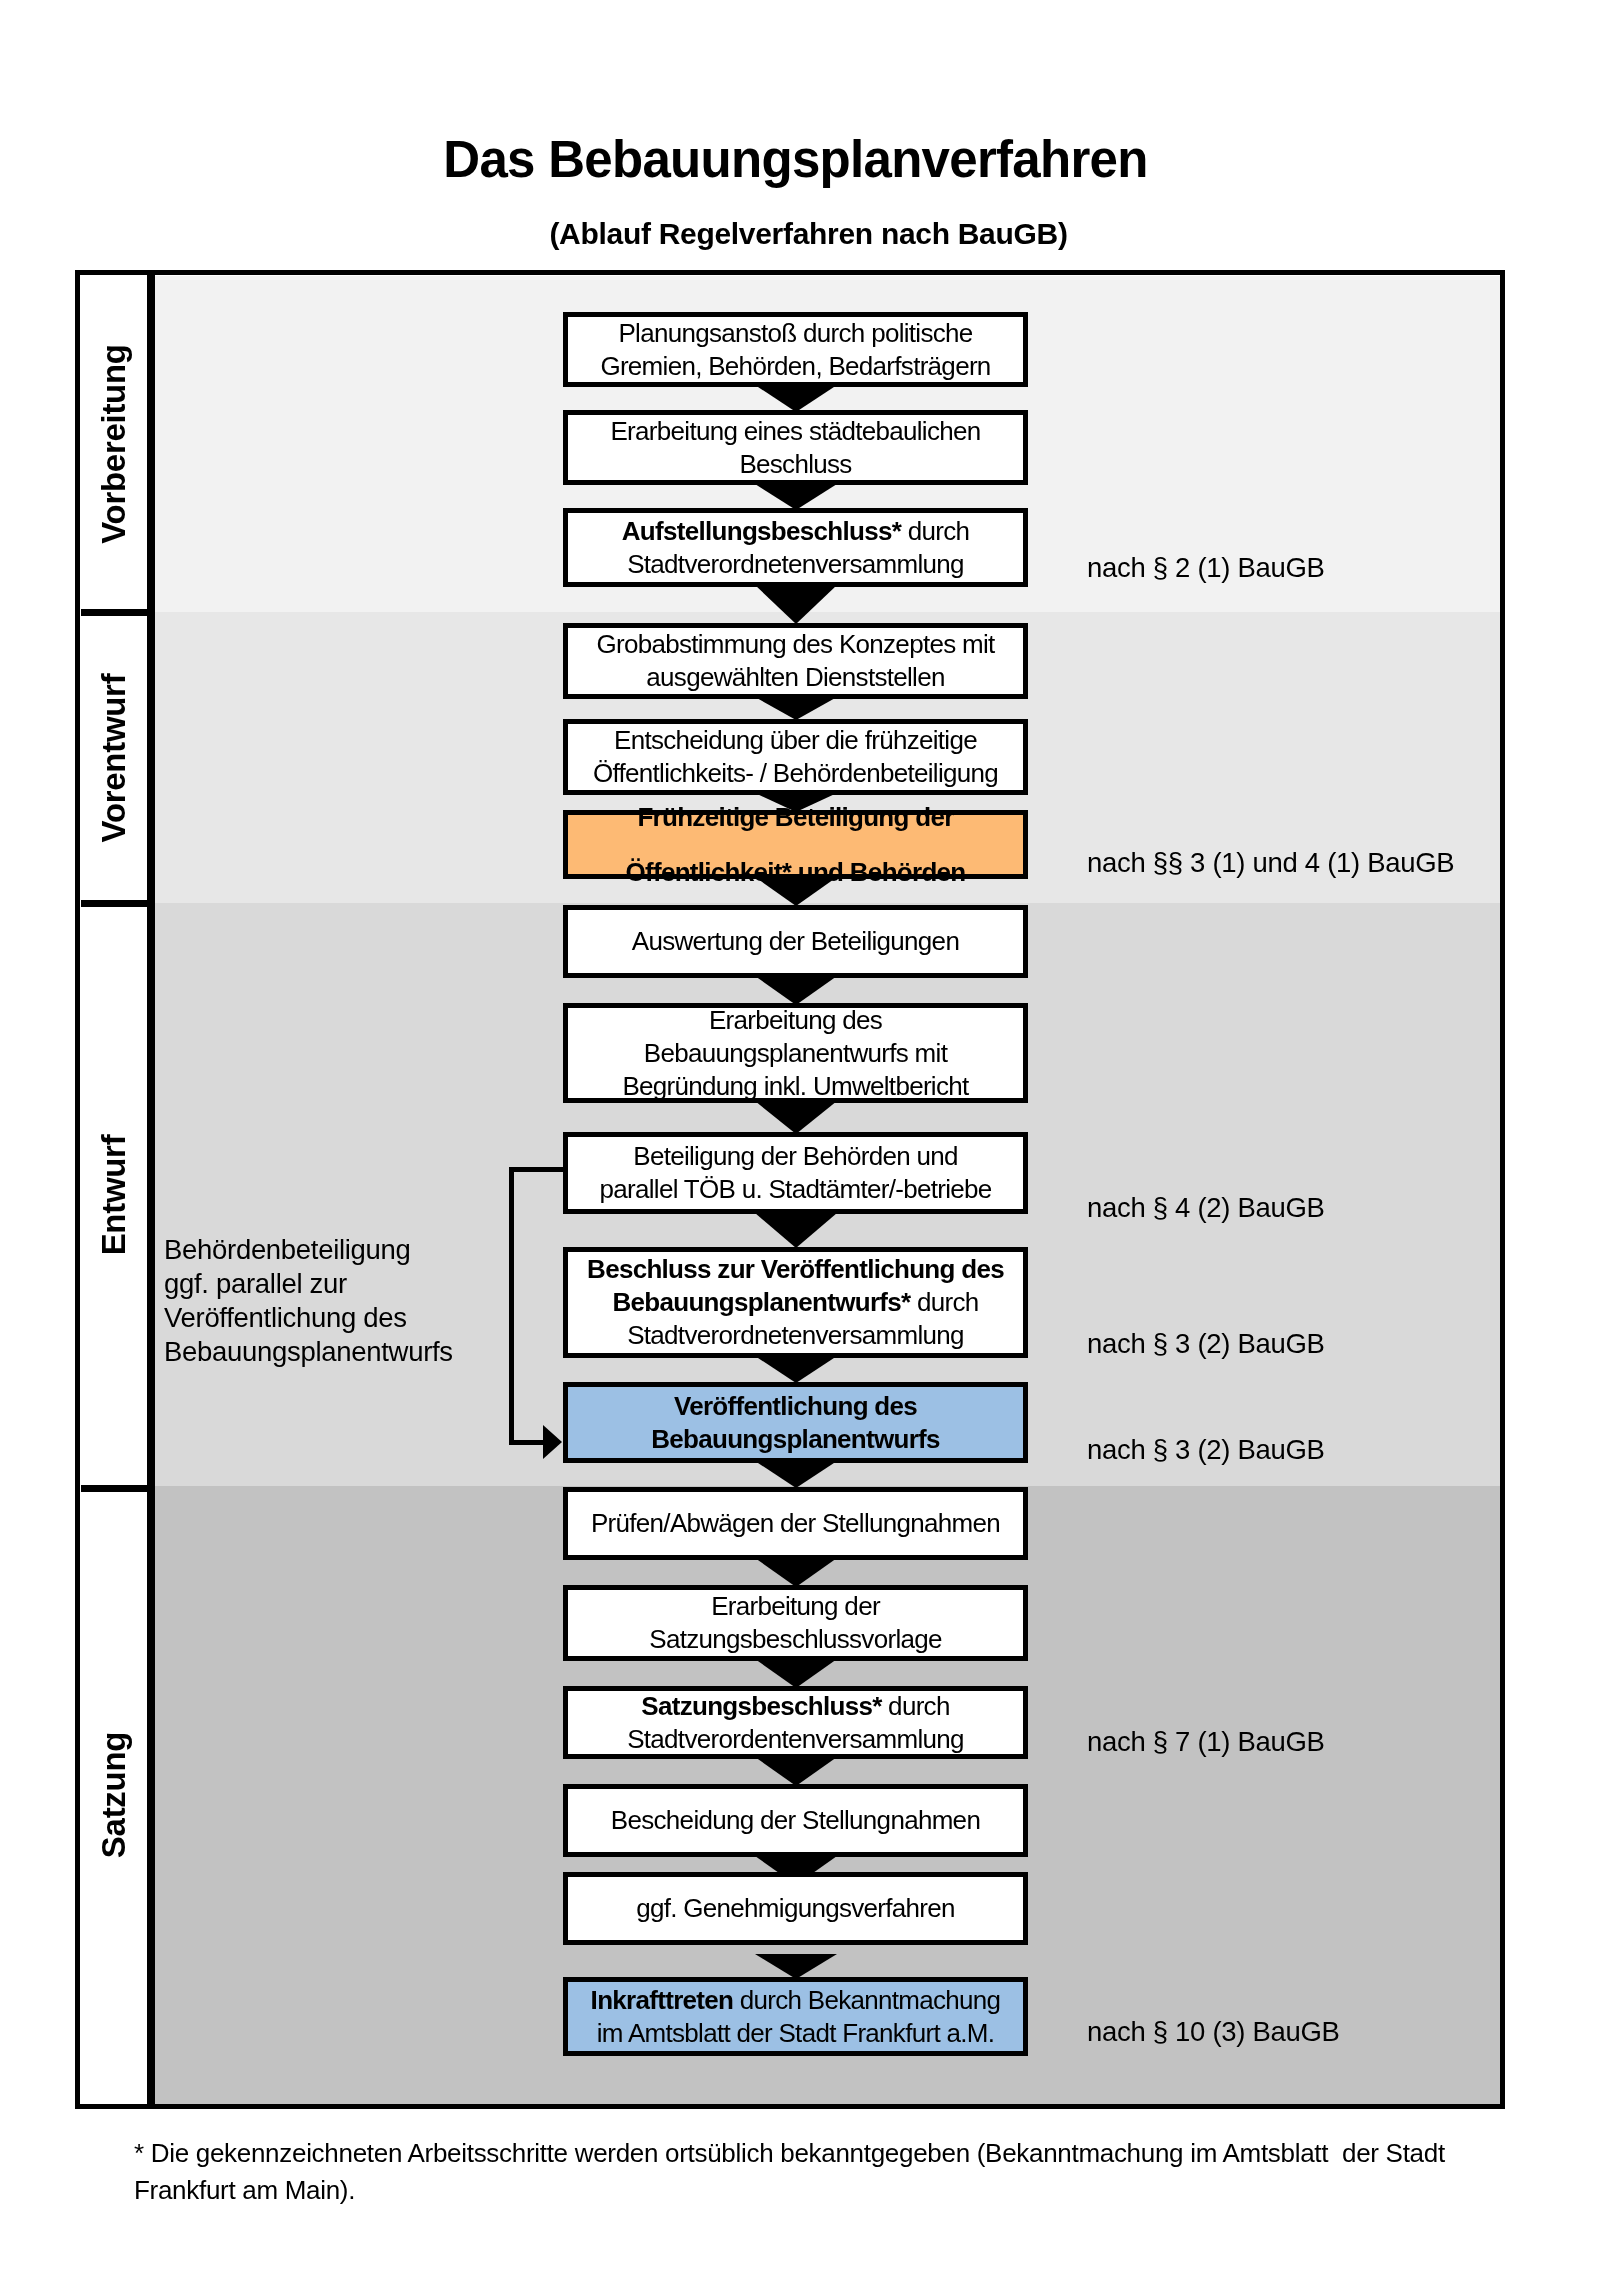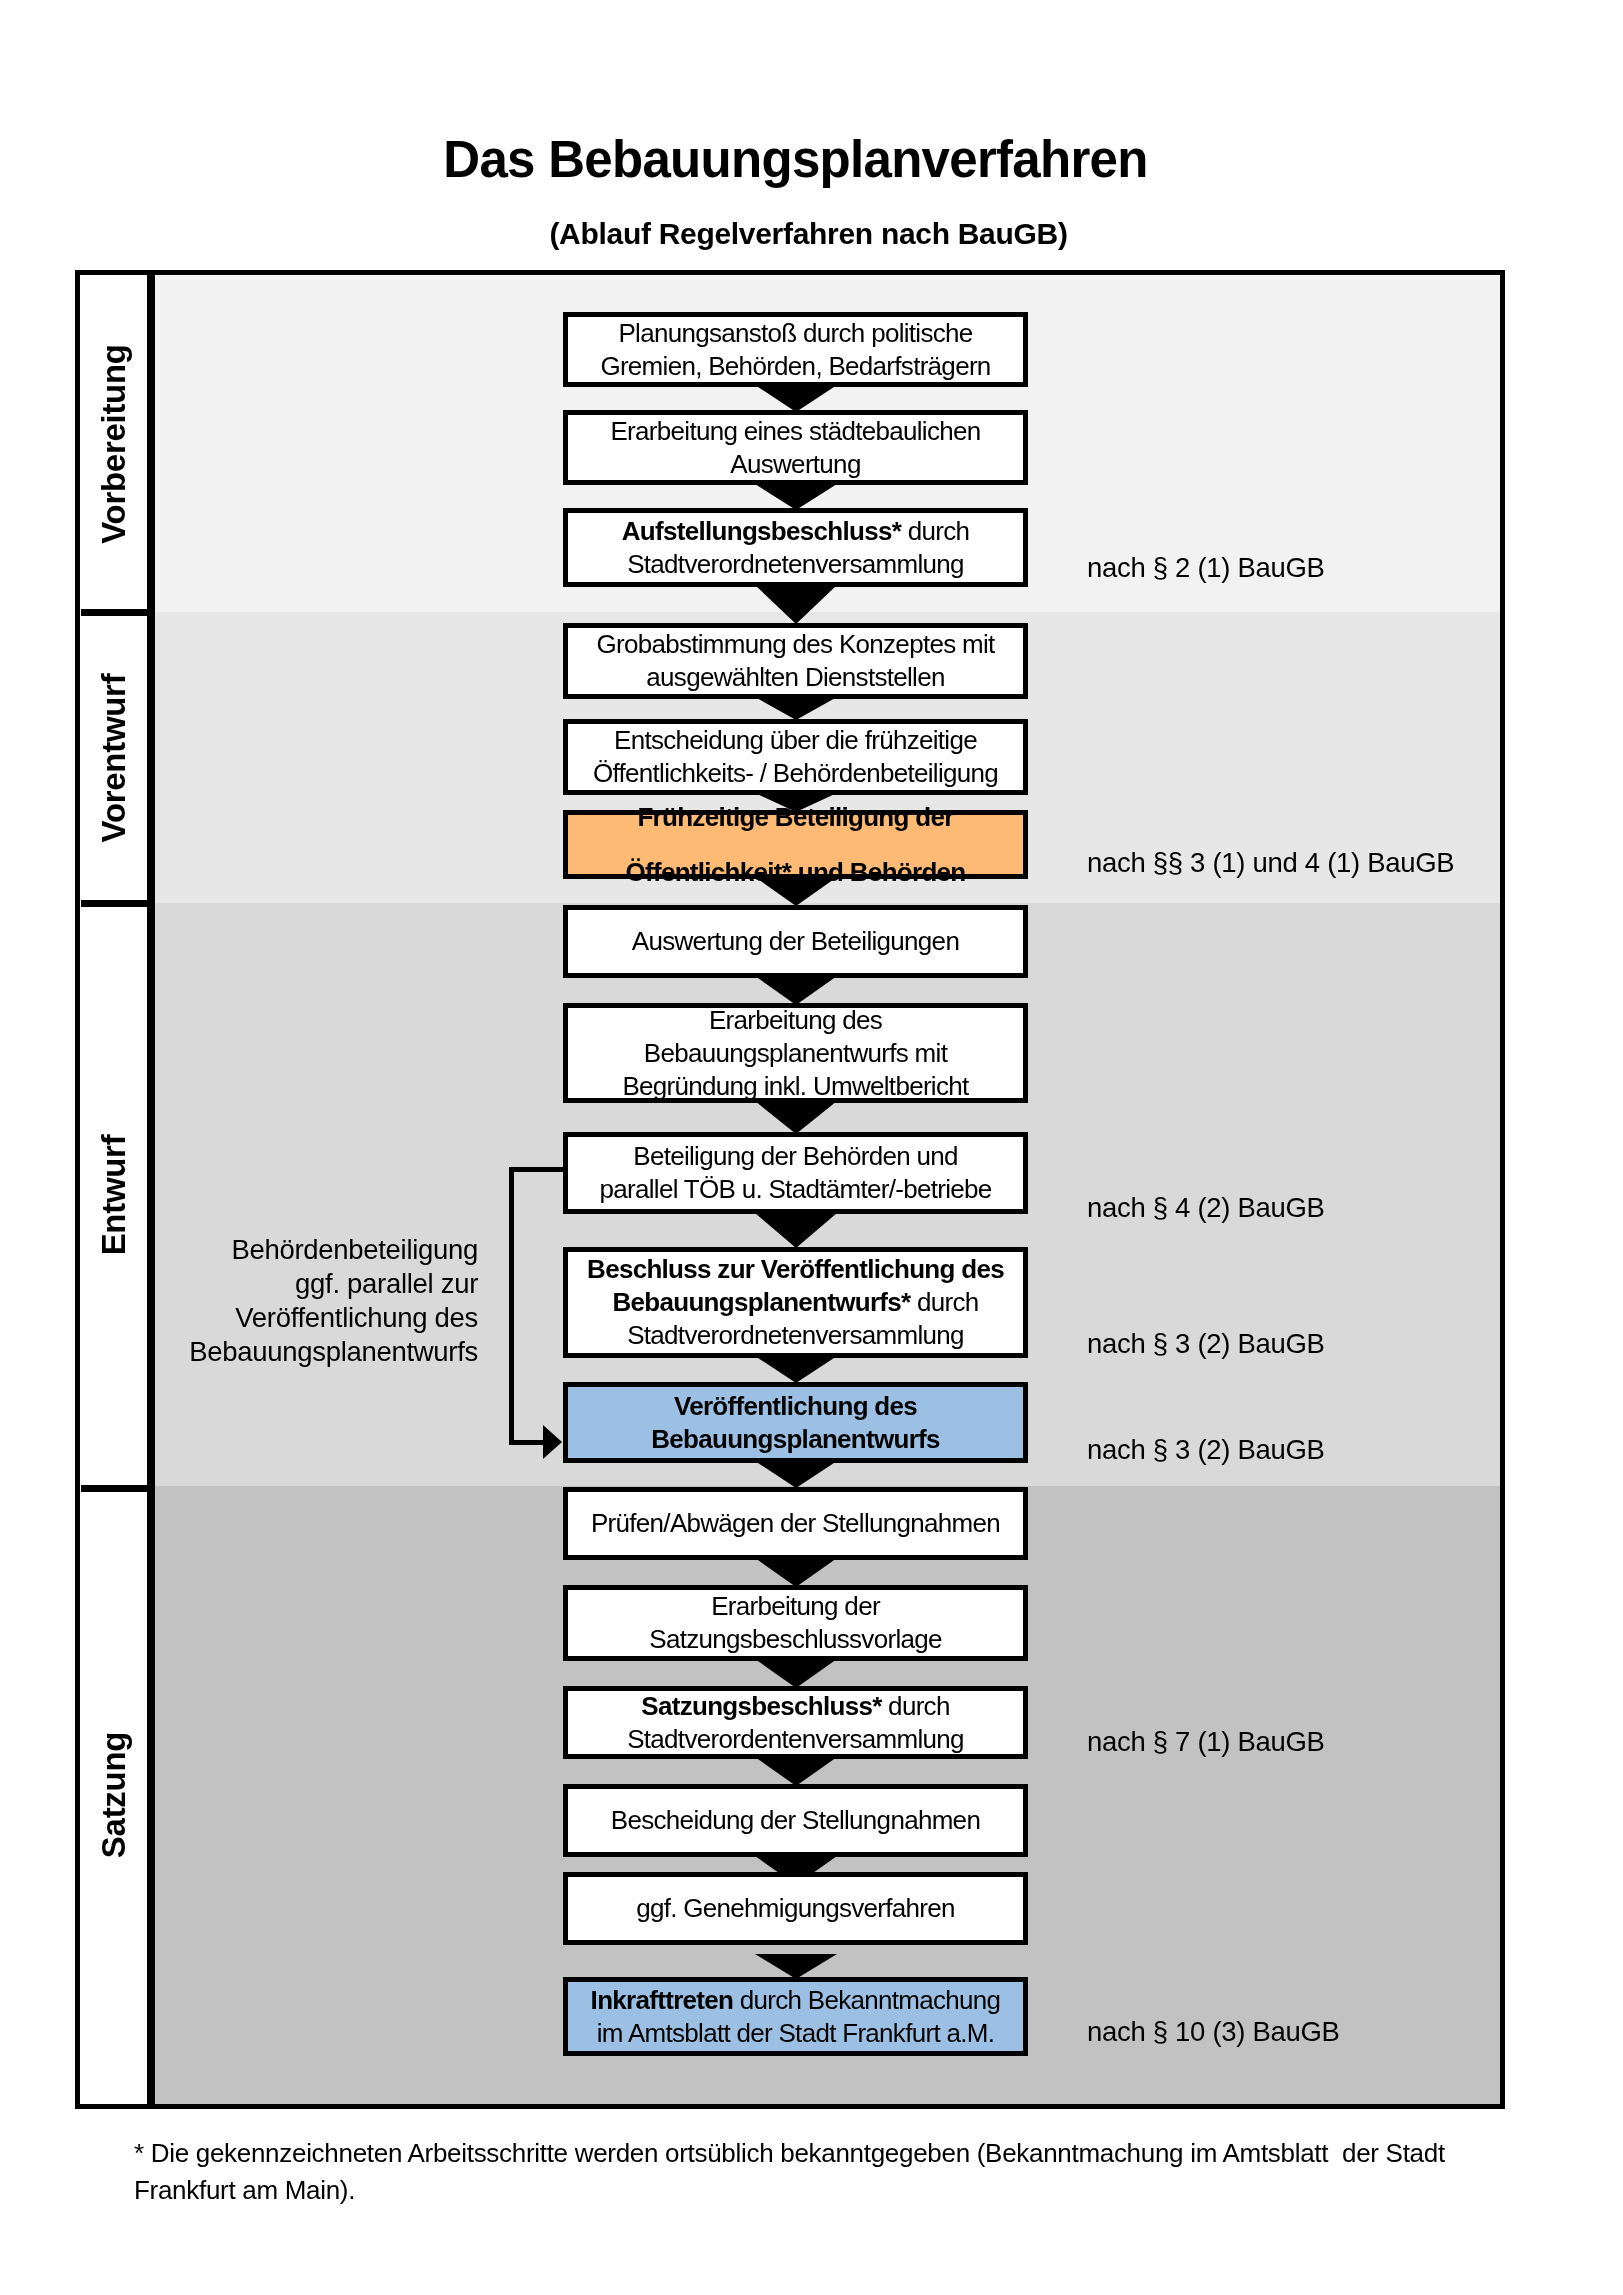--- a/index.html
+++ b/index.html
@@ -17,21 +17,21 @@
   .phase{position:absolute;width:327px;height:39px;line-height:39px;text-align:center;
          font-size:33px;font-weight:bold;transform:translate(-50%,-50%) rotate(-90deg);white-space:nowrap;}
   .box{position:absolute;left:563px;width:465px;border:5.2px solid #000;box-sizing:border-box;
        background:#fff;display:flex;flex-direction:column;justify-content:center;align-items:center;}
   .box .line{font-size:26px;line-height:33px;letter-spacing:-0.7px;white-space:nowrap;text-align:center;}
   .box .line b{font-weight:bold;}
   .arrow{position:absolute;left:755px;width:0;height:0;
          border-left:41px solid transparent;border-right:41px solid transparent;
          border-top:27.5px solid #000;}
   .ref{position:absolute;left:1087px;height:34px;line-height:34px;font-size:27.5px;white-space:nowrap;}
-  .side-note{position:absolute;left:164px;top:1233px;width:314px;text-align:right;
+  .side-note{position:absolute;left:164px;top:1233px;width:314px;text-align:left;
              font-size:27.5px;line-height:34px;}
   .conn{position:absolute;background:#000;}
   .conn-head{position:absolute;left:543px;top:1425px;width:0;height:0;
              border-top:17.7px solid transparent;border-bottom:17.7px solid transparent;
              border-left:19.6px solid #000;}
   .footnote{position:absolute;left:134px;top:2135px;font-size:26px;line-height:37px;}
   .footnote div{white-space:pre;}
 </style>
 </head>
 <body>
@@ -59,21 +59,21 @@
   <div class="phase" style="left:113px;top:1795px;">Satzung</div>
 
   <div class="box" style="top:312px;height:75px;">
     <div class="line"><b></b><span>Planungsanstoß durch politische</span></div>
     <div class="line"><b></b><span>Gremien, Behörden, Bedarfsträgern</span></div>
   </div>
   <div class="arrow" style="top:385px;"></div>
 
   <div class="box" style="top:410px;height:75px;">
     <div class="line"><b></b><span>Erarbeitung eines städtebaulichen</span></div>
-    <div class="line"><b></b><span>Auswertung</span></div>
+    <div class="line"><b></b><span>Beschluss</span></div>
   </div>
   <div class="arrow" style="top:484px;border-top-width:26px;"></div>
 
   <div class="box" style="top:508px;height:79px;">
     <div class="line"><b>Aufstellungsbeschluss*</b><span> durch</span></div>
     <div class="line"><b></b><span>Stadtverordnetenversammlung</span></div>
   </div>
   <div class="arrow" style="top:585px;border-top-width:39px;"></div>
 
   <div class="box" style="top:623px;height:76px;">

